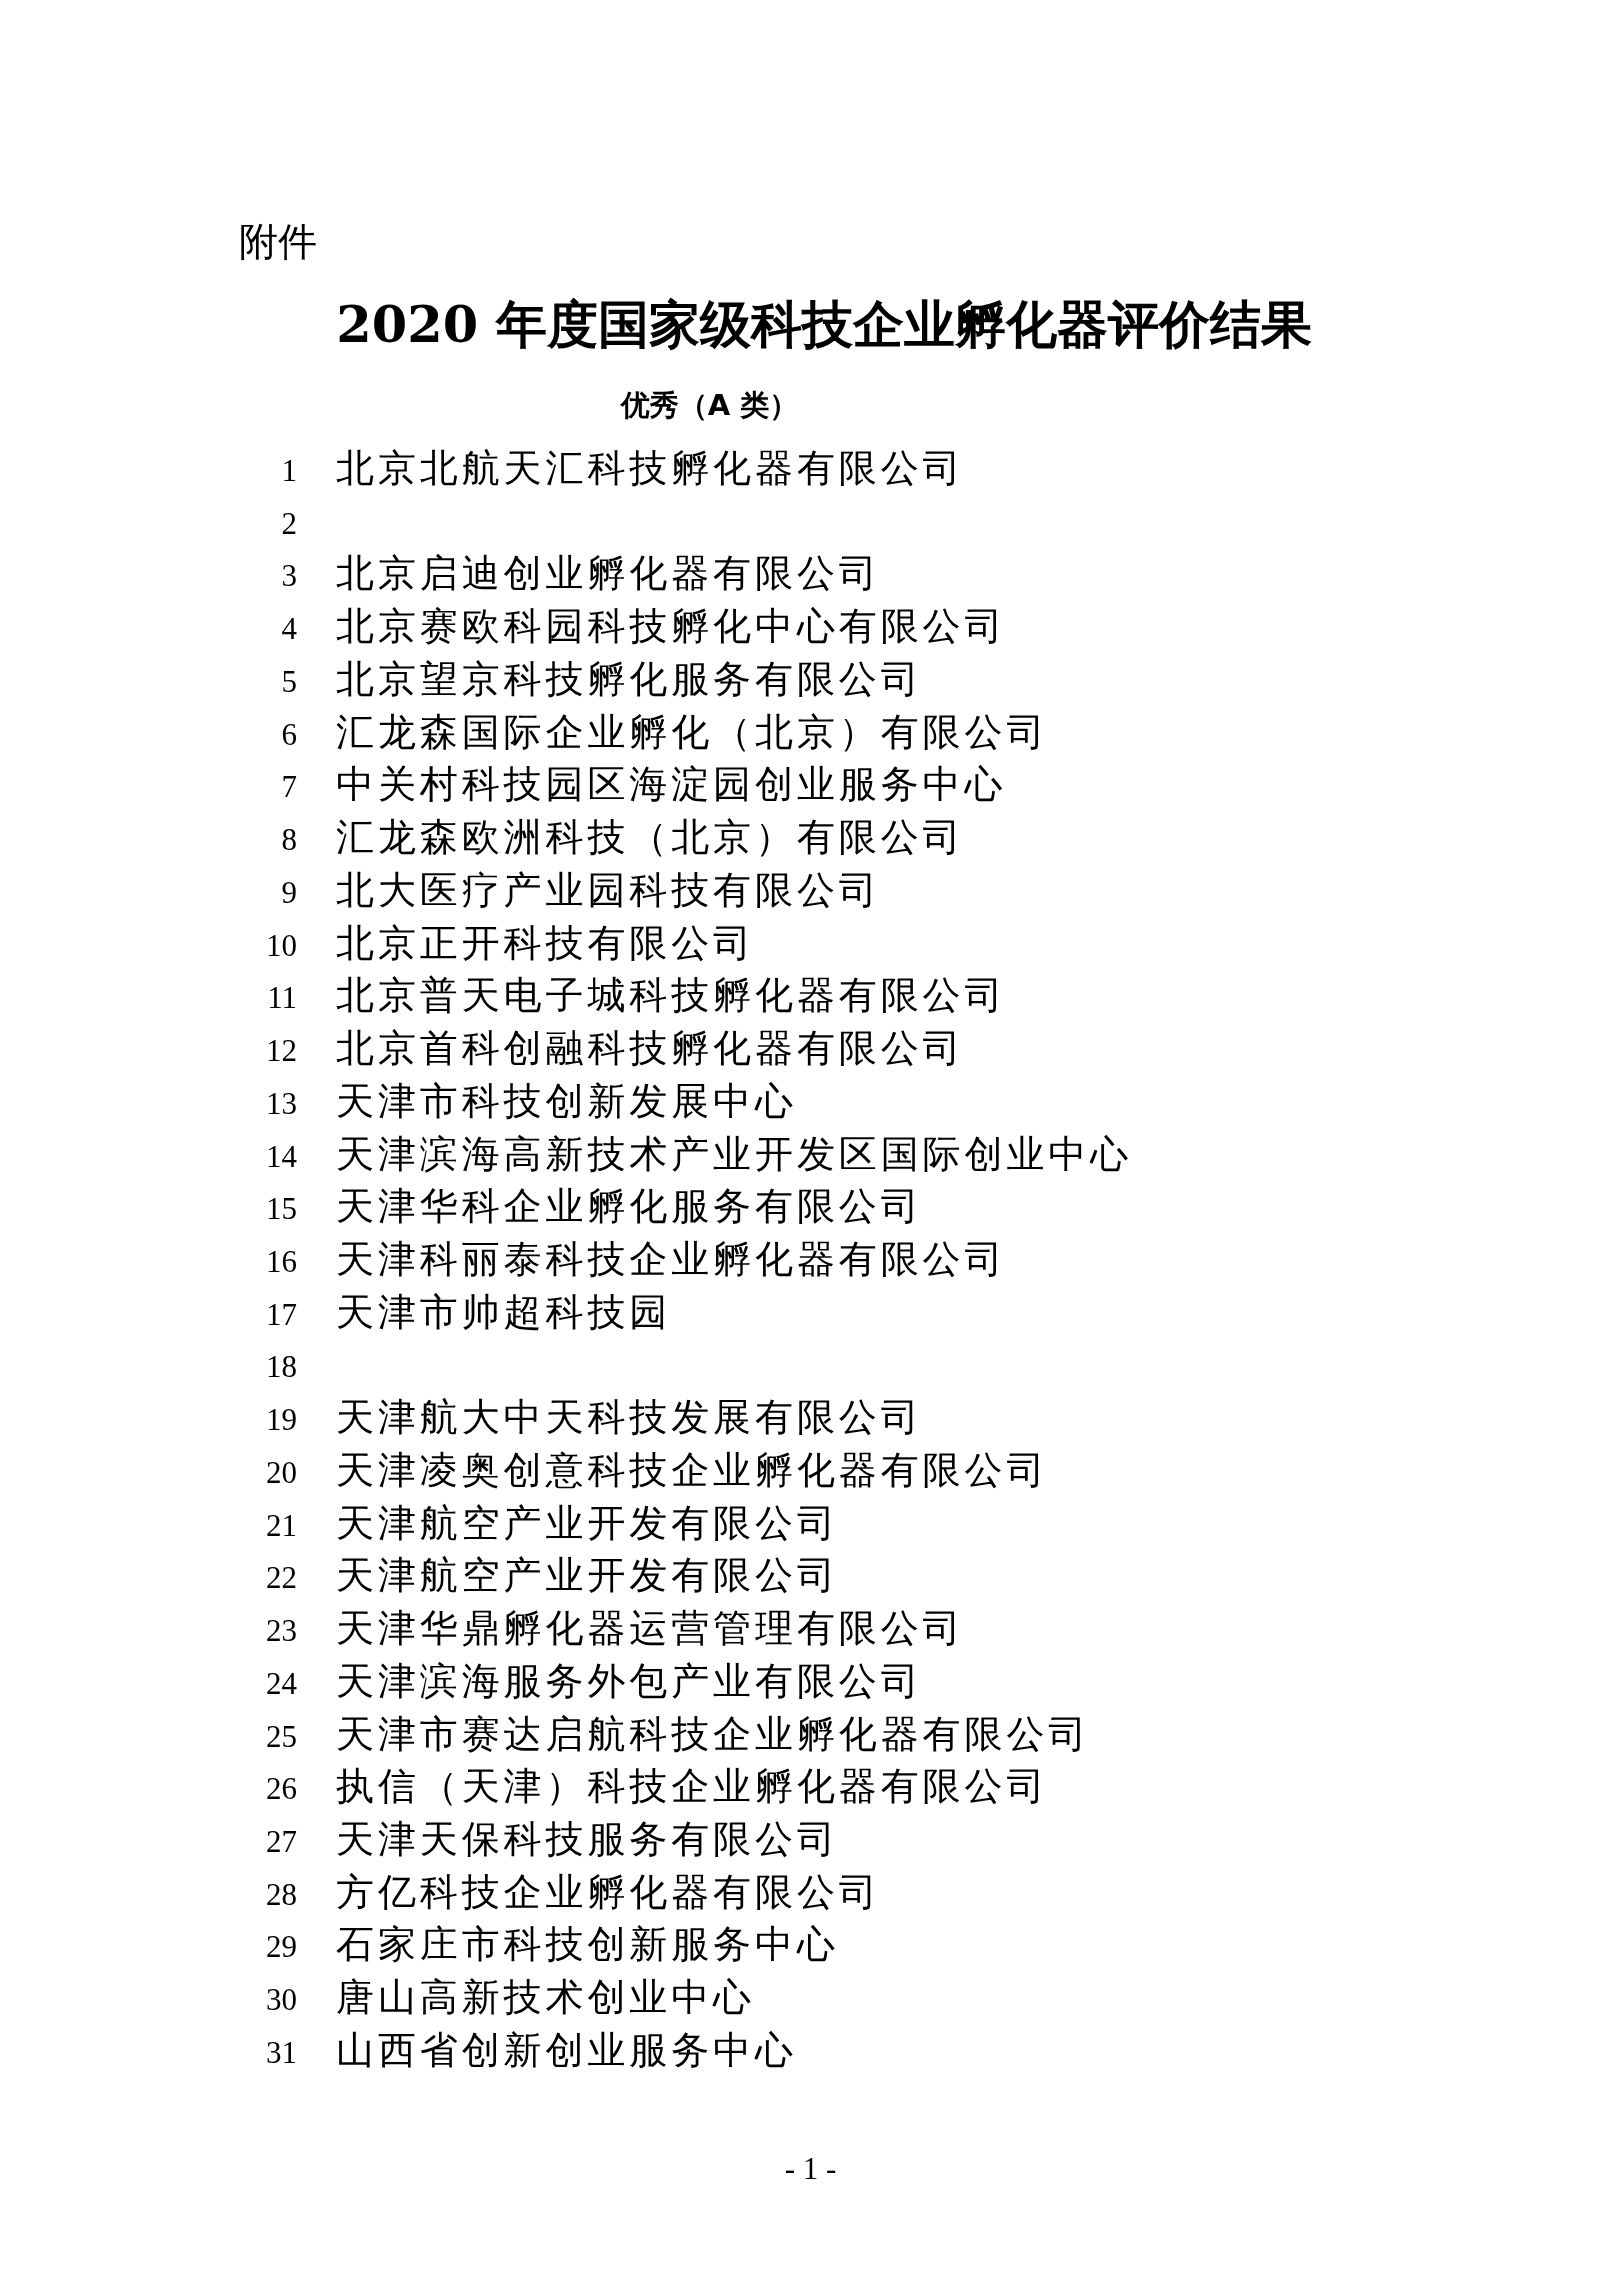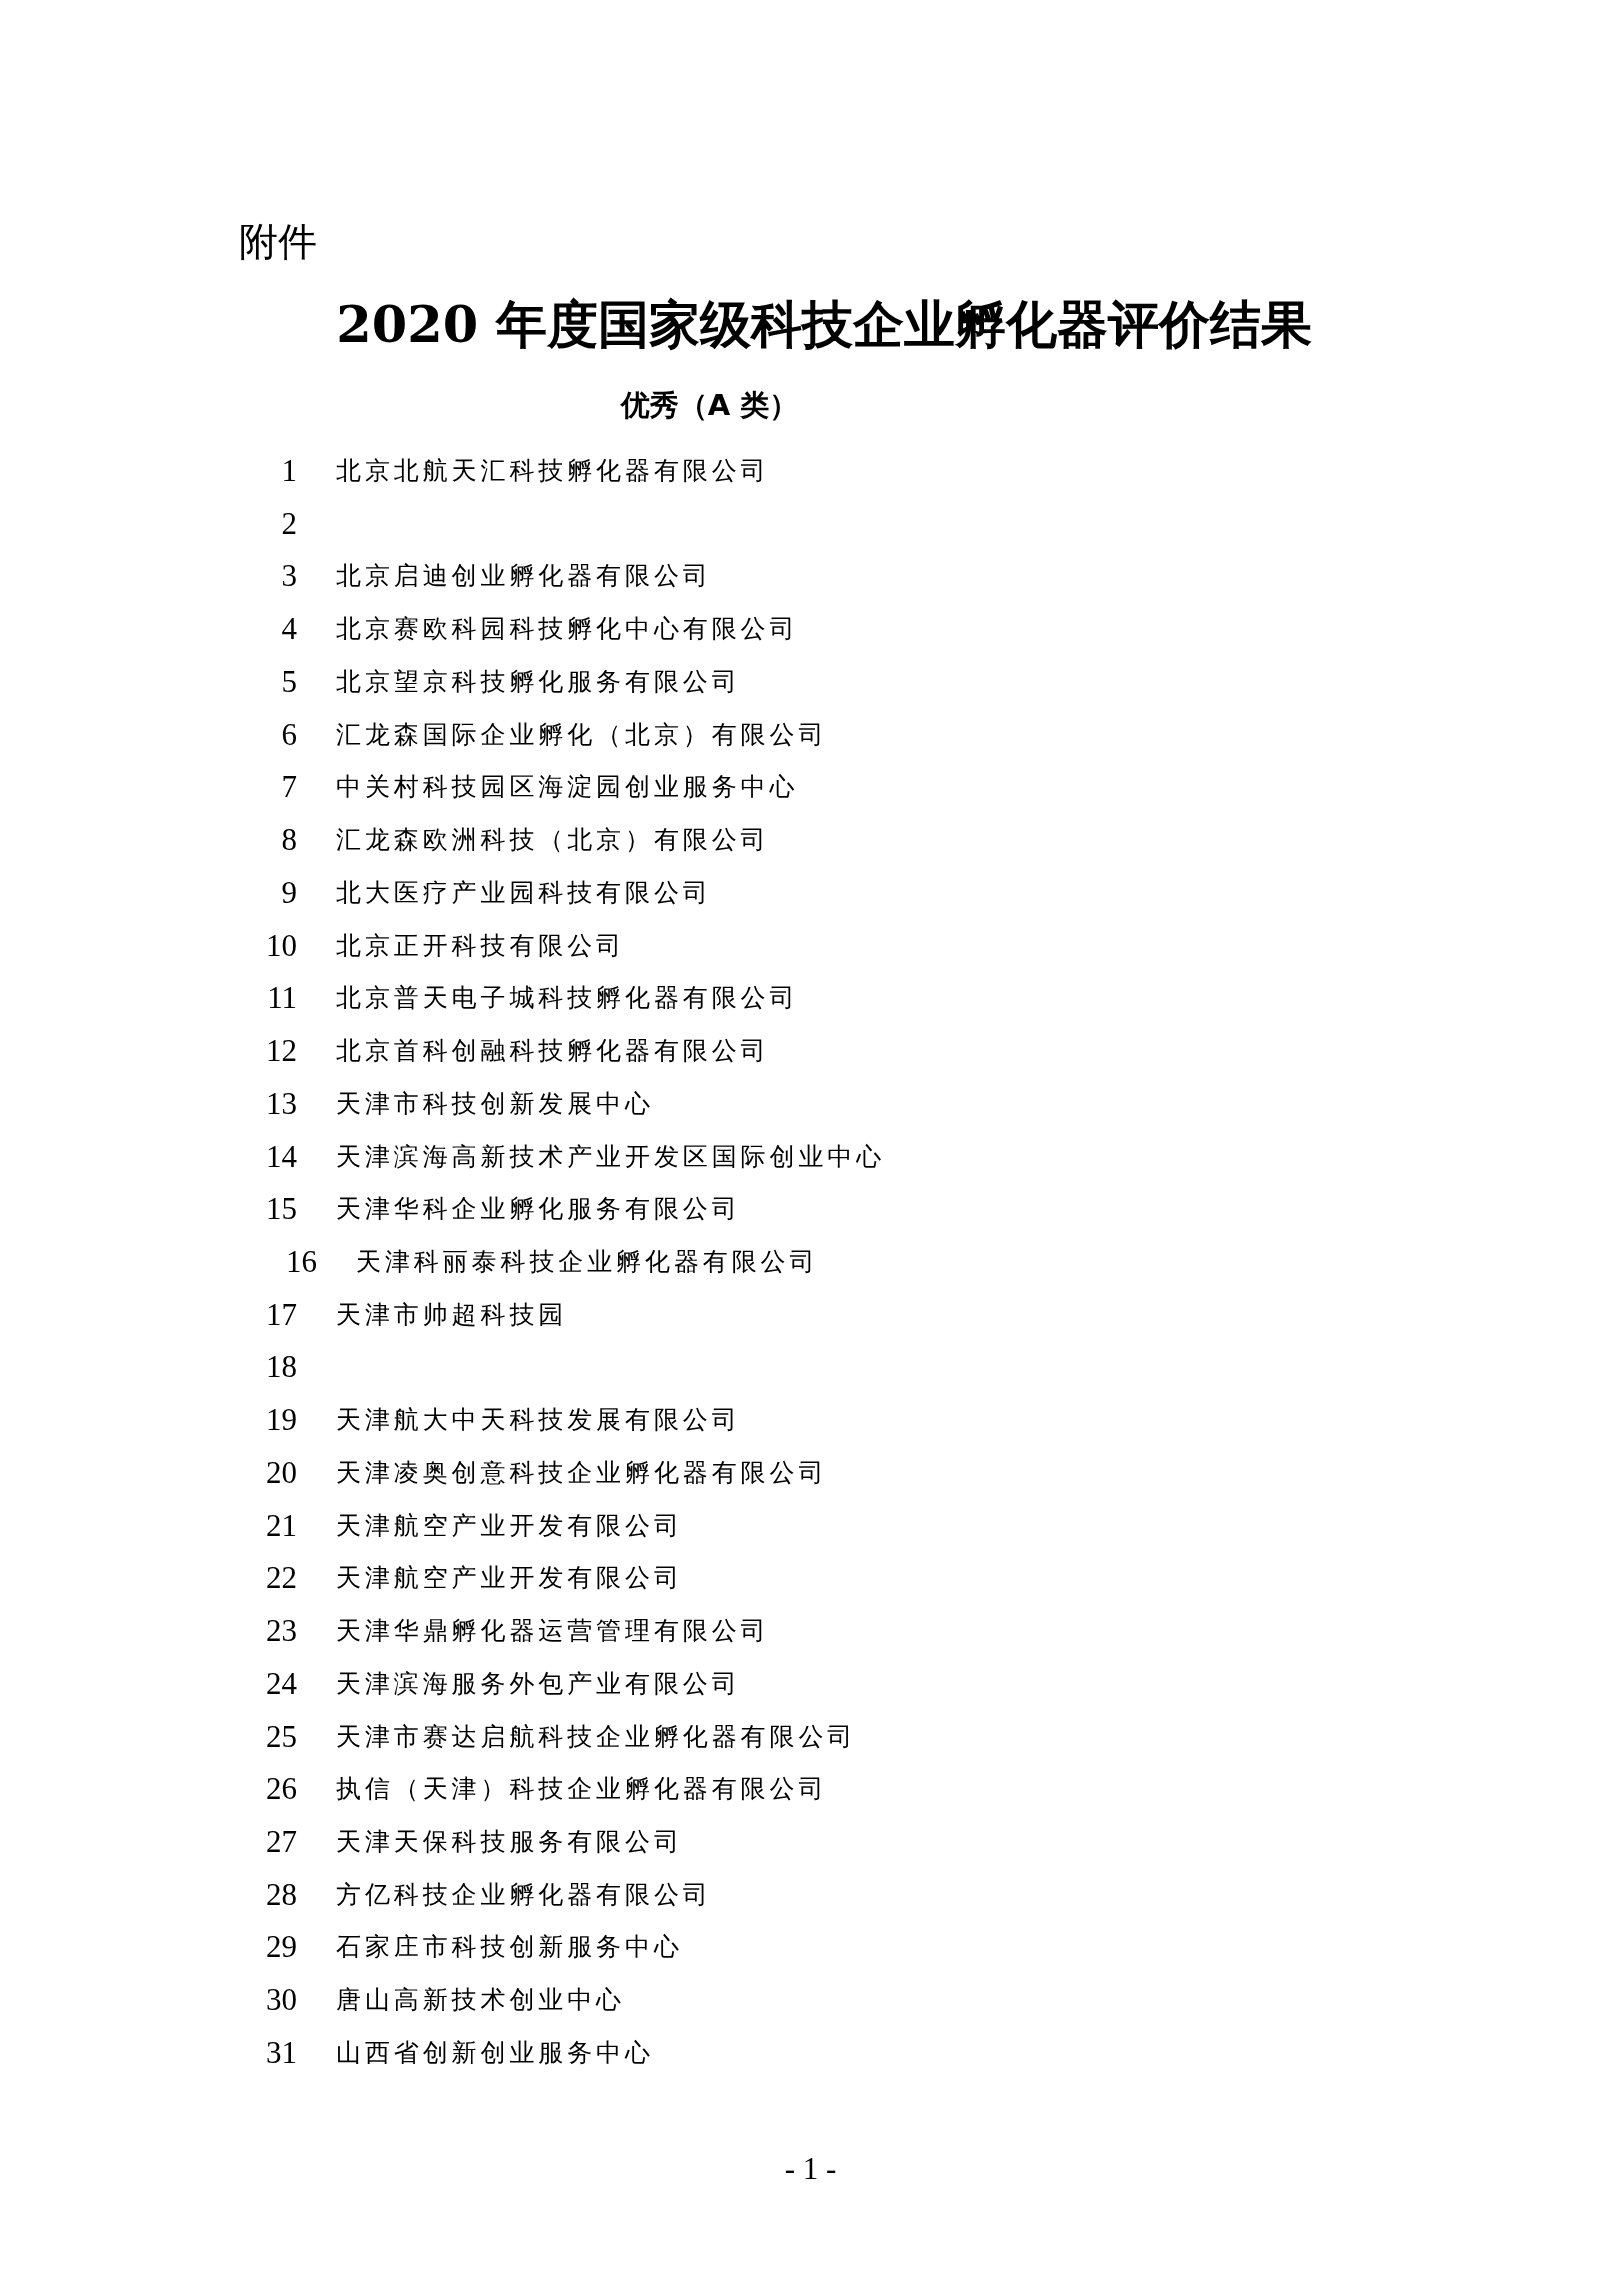--- a/index.html
+++ b/index.html
@@ -4,21 +4,21 @@
   <style>
     html, body { margin: 0; padding: 0; background: #ffffff; }
     body { width: 1621px; height: 2293px; position: relative; overflow: hidden; color: #000; }
     .attach { position: absolute; left: 239px; top: 218px; font-family: "DejaVu Sans", sans-serif; font-size: 39px; line-height: 47px; }
     .title { position: absolute; left: 0; width: 1621px; top: 294px; text-align: center; font-family: "DejaVu Serif", serif; font-weight: bold; font-size: 51px; line-height: 61px; padding-left: 16px; }
     .title span { display: inline-block; margin-left: -4.9px; }
     .subtitle { position: absolute; left: 0; width: 1419px; top: 386px; text-align: center; font-family: "DejaVu Sans", sans-serif; font-weight: bold; font-size: 29px; line-height: 39px; }
     .list { position: absolute; left: 0; top: 444px; width: 1621px; }
     .row { position: absolute; left: 0; height: 53px; width: 1176px; display: block; }
     .num { position: absolute; left: 235px; width: 62px; text-align: right; font-family: "Liberation Serif", serif; font-size: 31px; line-height: 53px; top: 0; }
-    .name { position: absolute; left: 336px; font-family: Liberation Serif, serif; font-size: 25px; letter-spacing: 3.9px; line-height: 53px; top: 0; white-space: nowrap; }
+    .name { position: absolute; left: 336px; font-family: Liberation Mono, monospace; font-size: 38px; letter-spacing: 3.9px; line-height: 53px; top: 0; white-space: nowrap; }
     .footer { position: absolute; left: 0; width: 1621px; top: 2147px; text-align: center; font-family: "Liberation Serif", serif; font-size: 31px; line-height: 43px; }
   </style>
 </head>
 <body>
 
 <div class="attach">附件</div>
 <div class="title"><span>2020 年度国家级科技企业孵化器评价结果</span></div>
 <div class="subtitle">优秀（A 类）</div>
 
 <div class="list" id="list">
@@ -74,21 +74,21 @@
       <span class="name">天津市科技创新发展中心</span>
     </div>
     <div class="row" style="top: 686px;">
       <span class="num">14</span>
       <span class="name">天津滨海高新技术产业开发区国际创业中心</span>
     </div>
     <div class="row" style="top: 738px;">
       <span class="num">15</span>
       <span class="name">天津华科企业孵化服务有限公司</span>
     </div>
-    <div class="row" style="top: 791px; margin-left: 20px;">
+    <div class="row" style="top: 791px;">
       <span class="num">16</span>
       <span class="name">天津科丽泰科技企业孵化器有限公司</span>
     </div>
     <div class="row" style="top: 844px;">
       <span class="num">17</span>
       <span class="name">天津市帅超科技园</span>
     </div>
     <div class="row" style="top: 896px;">
       <span class="num">18</span>
     </div>

